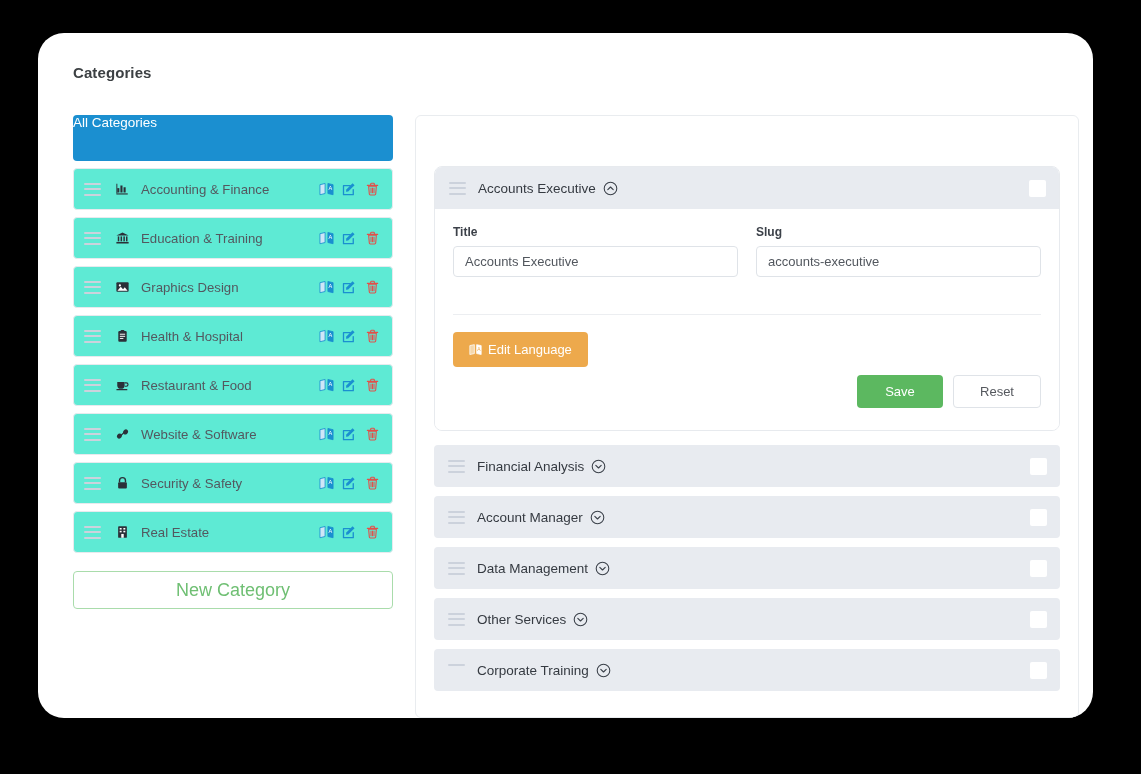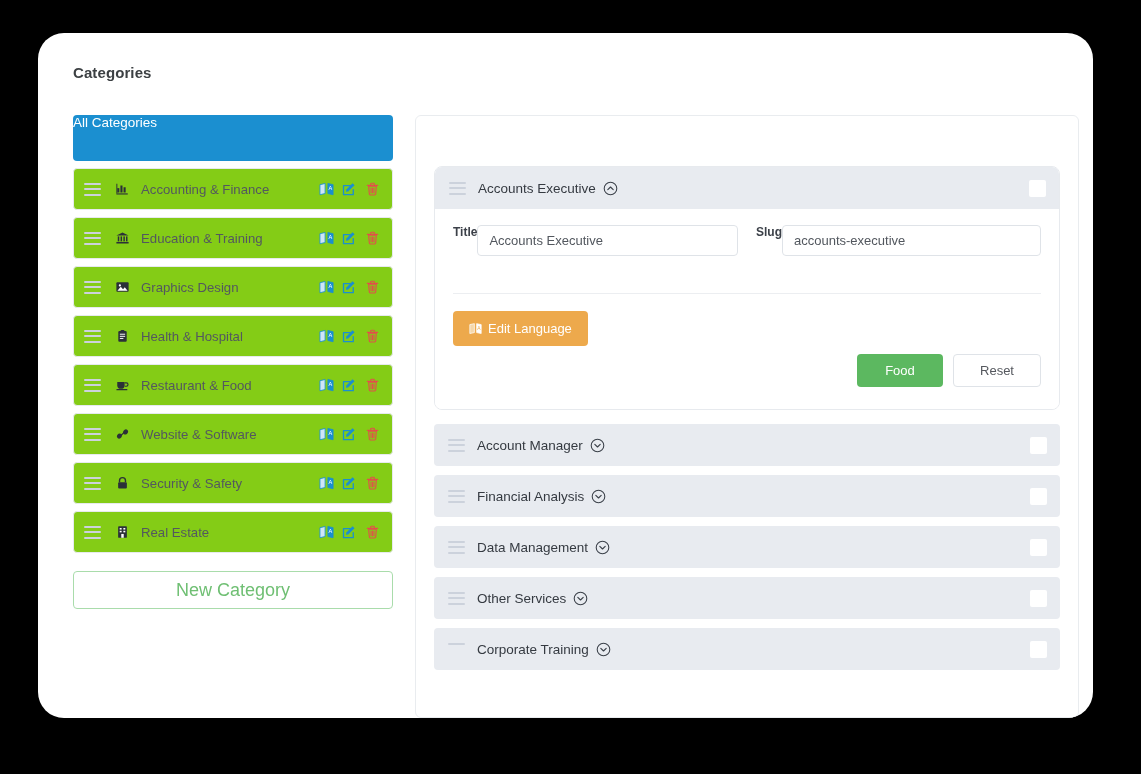--- a/index.html
+++ b/index.html
@@ -55,21 +55,21 @@
     display: flex;
     color: #ffffff;
     font-size: 13.5px;
     margin-bottom: 7px;
   }
 
   .cat-item {
     height: 42px;
     border: 1px solid #e7eaee;
     border-radius: 4px;
-    background: #84cc16;
+    background: #5eead4;
     display: flex;
     align-items: center;
     padding: 0 12px 0 10px;
     margin-bottom: 7px;
   }
 
   .drag-handle {
     width: 17px;
     height: 13px;
     flex: 0 0 17px;
@@ -166,21 +166,21 @@
     width: 17px; height: 17px;
     background: #ffffff;
     border-radius: 2px;
     flex: 0 0 17px;
     cursor: pointer;
   }
 
   .acc-body { background: #fff; padding: 16px 18px 22px 18px; }
 
   .form-row { display: flex; gap: 18px; }
-  .field { display: flex; flex-direction: row; }
+  .field { display: flex; flex-direction: column; }
   .field.half { flex: 1 1 0; }
   .field.full { flex: 1 1 100%; }
 
   .field-label {
     font-size: 12px;
     font-weight: bold;
     color: #3c4149;
     margin-bottom: 7px;
   }
 
@@ -587,62 +587,62 @@
           <button class="btn-lang">
             <svg width="13" height="13" viewBox="0 0 16 16">
               <path d="M1 3.2 L6.6 2 L6.6 13 L1 14.2 Z" fill="#f5d7aa" stroke="#ffffff" stroke-width=".9" stroke-linejoin="round"></path>
               <path d="M15 3.2 L9.4 2 L9.4 13 L15 14.2 Z" fill="#ffffff" stroke="#ffffff" stroke-width=".9" stroke-linejoin="round"></path>
               <text x="12.2" y="9.6" font-size="6" font-family="Liberation Sans, sans-serif" fill="#eda94c" text-anchor="middle">A</text>
             </svg>
             <span>Edit Language</span>
           </button>
 
           <div class="btn-row">
-            <button class="btn-save">Food</button>
+            <button class="btn-save">Save</button>
             <button class="btn-reset">Reset</button>
           </div>
 
         </div>
       </div>
 
       <div id="collapsed-list">
+          <div class="acc-collapsed">
+            <span class="drag-handle">
+              <i></i>
+              <i></i>
+              <i></i>
+            </span>
+            <span class="acc-title">Financial Analysis</span>
+            <svg class="chev" viewBox="0 0 20 20">
+              <circle cx="10" cy="10" r="8.4" fill="none" stroke="#3a4049" stroke-width="1.4"></circle>
+              <path d="M6.4 8.4 L10 12 L13.6 8.4" fill="none" stroke="#3a4049" stroke-width="1.5" stroke-linecap="round" stroke-linejoin="round"></path>
+            </svg>
+            <span class="acc-spacer"></span>
+            <span class="acc-check"></span>
+          </div>
           <div class="acc-collapsed">
             <span class="drag-handle">
               <i></i>
               <i></i>
               <i></i>
             </span>
             <span class="acc-title">Account Manager</span>
             <svg class="chev" viewBox="0 0 20 20">
               <circle cx="10" cy="10" r="8.4" fill="none" stroke="#3a4049" stroke-width="1.4"></circle>
               <path d="M6.4 8.4 L10 12 L13.6 8.4" fill="none" stroke="#3a4049" stroke-width="1.5" stroke-linecap="round" stroke-linejoin="round"></path>
             </svg>
             <span class="acc-spacer"></span>
             <span class="acc-check"></span>
           </div>
           <div class="acc-collapsed">
             <span class="drag-handle">
               <i></i>
               <i></i>
               <i></i>
             </span>
-            <span class="acc-title">Financial Analysis</span>
-            <svg class="chev" viewBox="0 0 20 20">
-              <circle cx="10" cy="10" r="8.4" fill="none" stroke="#3a4049" stroke-width="1.4"></circle>
-              <path d="M6.4 8.4 L10 12 L13.6 8.4" fill="none" stroke="#3a4049" stroke-width="1.5" stroke-linecap="round" stroke-linejoin="round"></path>
-            </svg>
-            <span class="acc-spacer"></span>
-            <span class="acc-check"></span>
-          </div>
-          <div class="acc-collapsed">
-            <span class="drag-handle">
-              <i></i>
-              <i></i>
-              <i></i>
-            </span>
             <span class="acc-title">Data Management</span>
             <svg class="chev" viewBox="0 0 20 20">
               <circle cx="10" cy="10" r="8.4" fill="none" stroke="#3a4049" stroke-width="1.4"></circle>
               <path d="M6.4 8.4 L10 12 L13.6 8.4" fill="none" stroke="#3a4049" stroke-width="1.5" stroke-linecap="round" stroke-linejoin="round"></path>
             </svg>
             <span class="acc-spacer"></span>
             <span class="acc-check"></span>
           </div>
           <div class="acc-collapsed">
             <span class="drag-handle">

